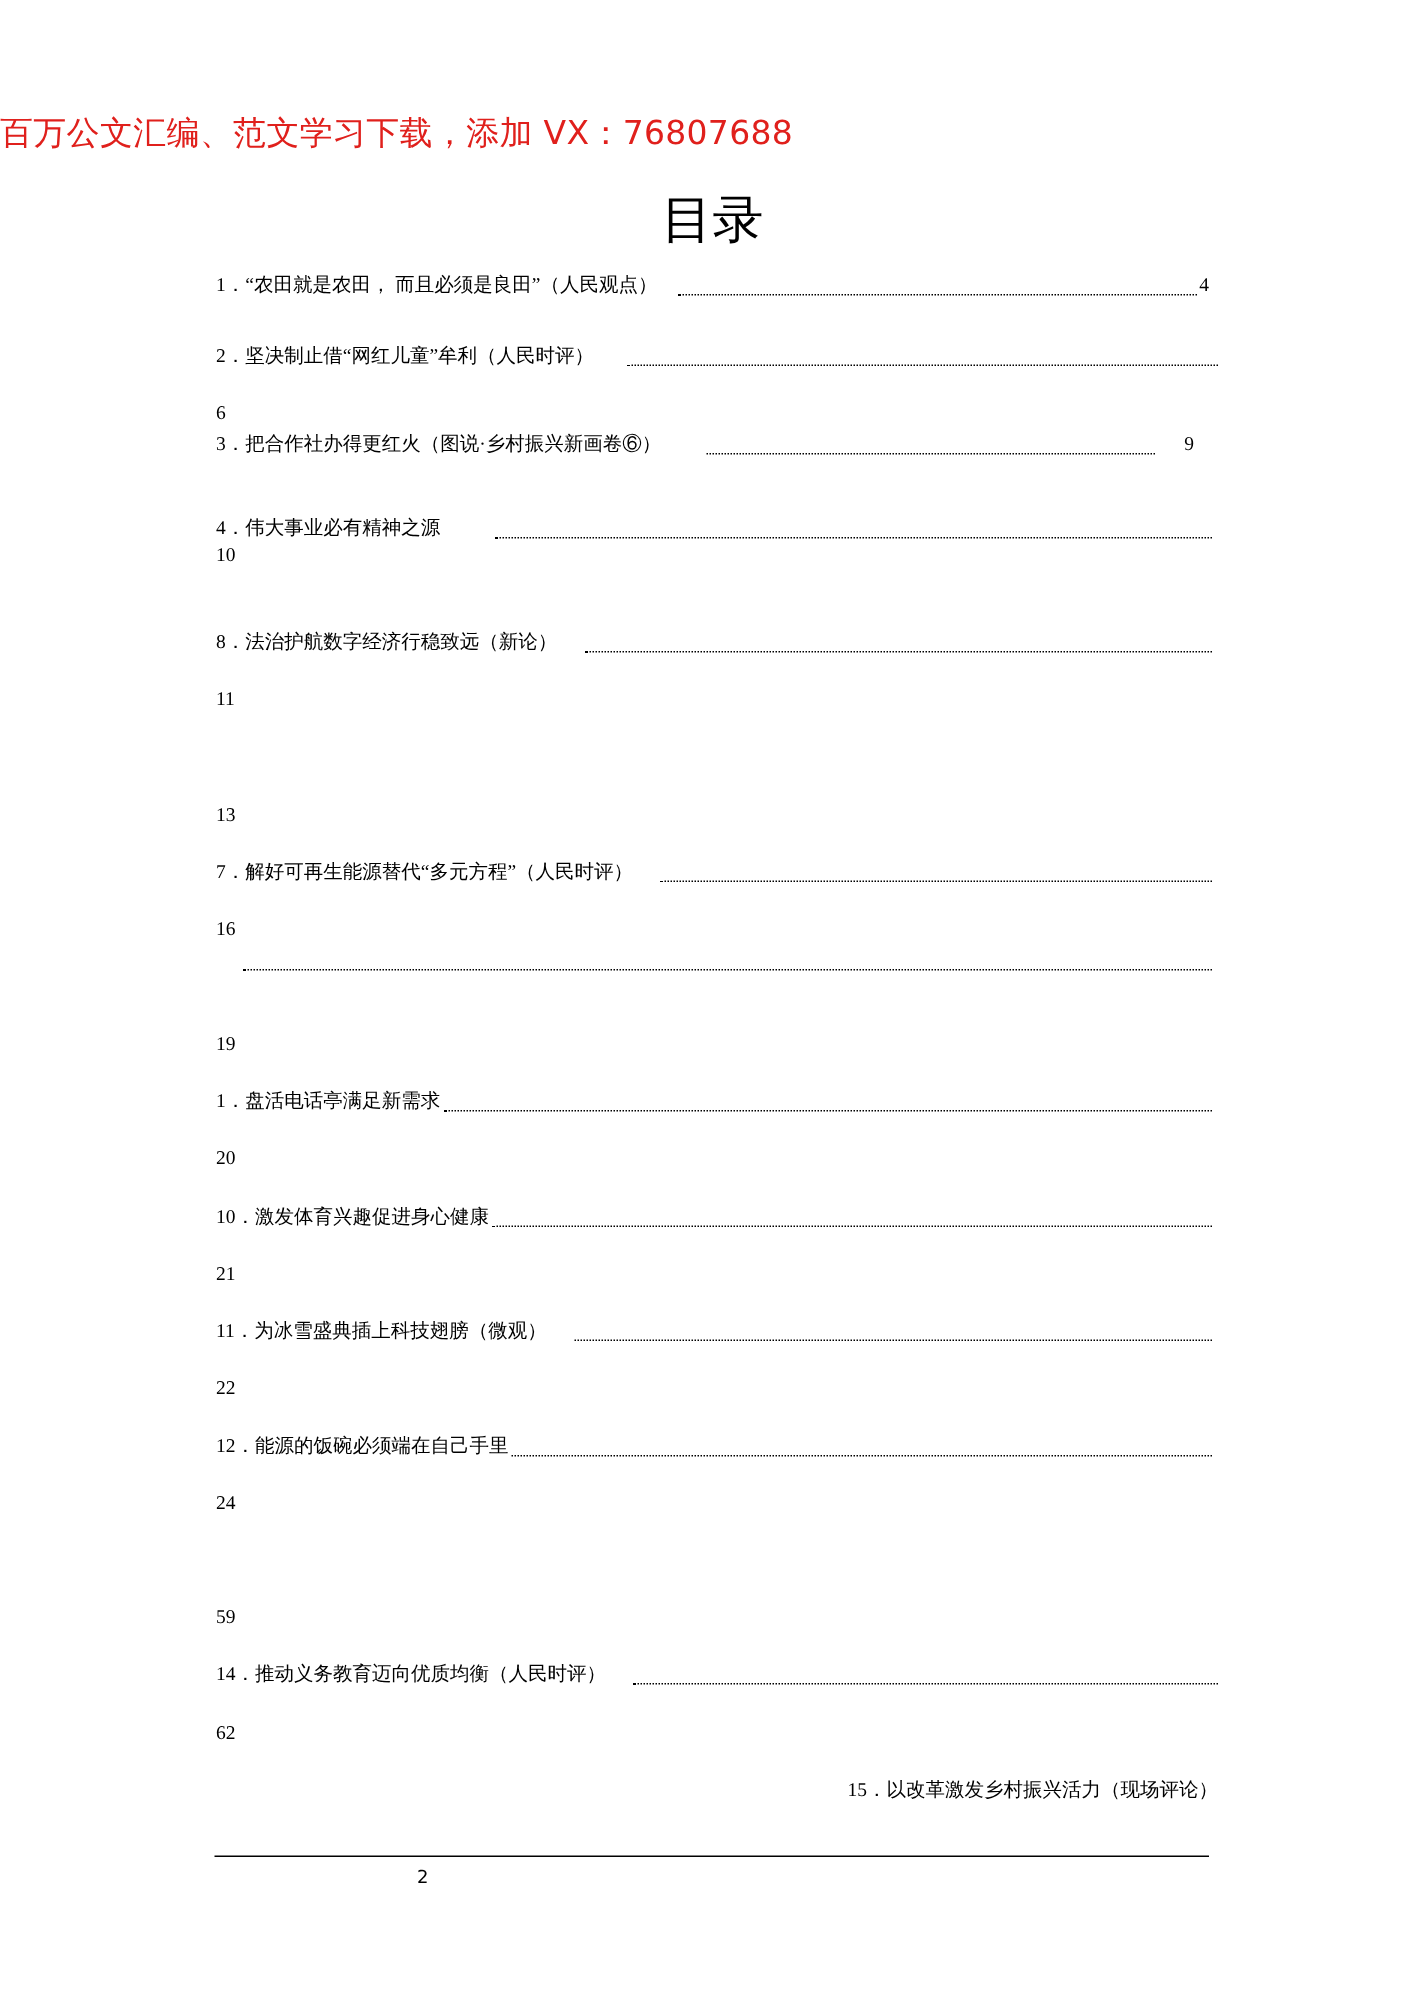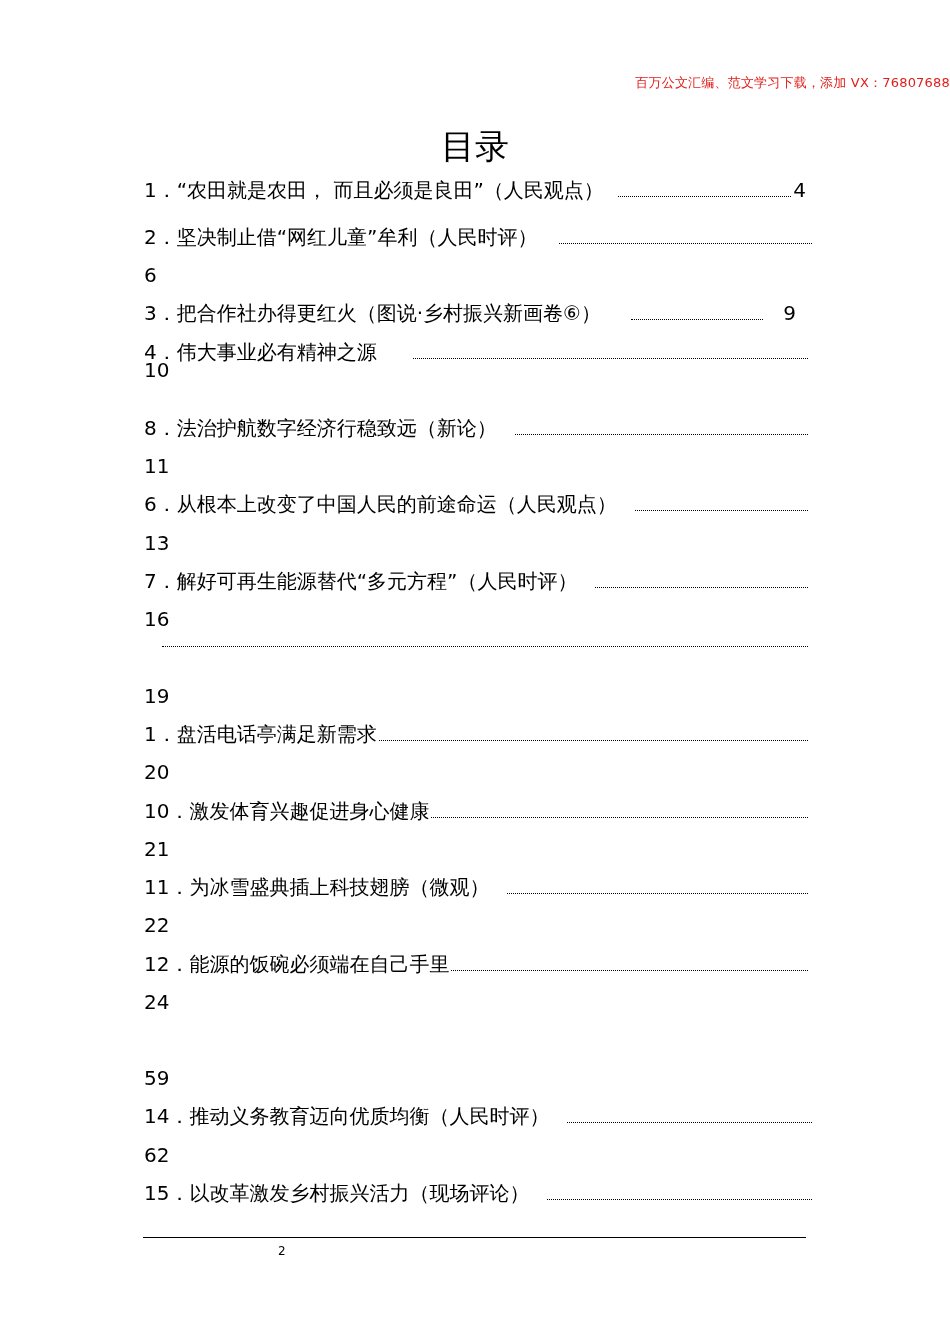--- a/index.html
+++ b/index.html
@@ -1,23 +1,23 @@
 <!DOCTYPE html>
 <html><head>
 <meta charset="utf-8">
 <style>
   html, body { margin: 0; padding: 0; background: #ffffff; }
   body { width: 950px; height: 1344px; position: relative; overflow: hidden;
          font-family: "DejaVu Sans", "Liberation Sans", sans-serif; color: #000; }
   .page { position: absolute; left: 0; top: 0; width: 950px; height: 1344px; background: #fff; }
-  .banner { position: absolute; top: 74px; left: 0; width: 950px; text-align: right;
-            font-size: 13px; color: #e0201c; letter-spacing: 0.2px; }
+  .banner { position: absolute; top: 74px; left: 0; width: 950px; text-align: left;
+            font-size: 22px; color: #e0201c; letter-spacing: 0.2px; }
   .title { position: absolute; top: 124px; left: 0; width: 950px; text-align: center;
            font-size: 34px; font-family: "DejaVu Serif", "Liberation Serif", serif; }
-  .line { position: absolute; left: 144px; font-size: 20px; white-space: nowrap; line-height: 24px; }
+  .line { position: absolute; left: 144px; font-size: 13px; white-space: nowrap; line-height: 24px; font-family: Liberation Serif, serif; }
   .entry { display: flex; align-items: flex-end; }
   .dots { display: inline-block; border-bottom: 1.5px dotted #000; height: 0; margin-bottom: 5px; }
   .footer-rule { position: absolute; left: 143px; top: 1237px; width: 663px; height: 1px; background: #000; }
   .page-num { position: absolute; left: 278px; top: 1244px; font-size: 12px; }
 </style>
 </head>
 <body>
 
 <div class="page">
   <div class="banner">百万公文汇编、范文学习下载，添加 VX：76807688</div>
@@ -28,42 +28,38 @@
     <span class="dots" style="flex:1; margin-left:14px; margin-right:2px;"></span>
     <span>4</span>
   </div>
 
   <div class="line entry" style="top:225px; width:668px;">
     <span>2．坚决制止借“网红儿童”牟利（人民时评）</span>
     <span class="dots" style="flex:1; margin-left:22px;"></span>
   </div>
   <div class="line" style="top:263px;">6</div>
 
-  <div class="line entry" style="top:301px; width:652px;gap:12px;">
+  <div class="line entry" style="top:284px; width:652px;gap:12px;">
     <span>3．把合作社办得更红火（图说·乡村振兴新画卷⑥）</span>
     <span class="dots" style="flex:1; margin-left:18px; margin-right:8px;"></span>
     <span>9</span>
   </div>
 
   <div class="line entry" style="top:340px; width:664px;gap:34px;">
     <span>4．伟大事业必有精神之源</span>
     <span class="dots" style="flex:1; margin-left:2px;"></span>
   </div>
   <div class="line" style="top:358px;">10</div>
 
   <div class="line entry" style="top:416px; width:664px;">
     <span>8．法治护航数字经济行稳致远（新论）</span>
     <span class="dots" style="flex:1; margin-left:18px;"></span>
   </div>
   <div class="line" style="top:454px;">11</div>
 
-  <div class="line entry" style="top:492px; width:664px;">
-    <span>6．从根本上改变了中国人民的前途命运（人民观点）</span>
-    <span class="dots" style="flex:1; margin-left:18px;"></span>
-  </div>
   <div class="line" style="top:531px;">13</div>
 
   <div class="line entry" style="top:569px; width:664px;">
     <span>7．解好可再生能源替代“多元方程”（人民时评）</span>
     <span class="dots" style="flex:1; margin-left:18px;"></span>
   </div>
   <div class="line" style="top:607px;">16</div>
 
   <div class="line entry" style="top:646px; width:664px;">
     <span class="dots" style="flex:1; margin-left:18px;"></span>
@@ -95,20 +91,20 @@
   <div class="line" style="top:990px;">24</div>
 
   <div class="line" style="top:1066px;">59</div>
 
   <div class="line entry" style="top:1104px; width:668px;">
     <span>14．推动义务教育迈向优质均衡（人民时评）</span>
     <span class="dots" style="flex:1; margin-left:18px;"></span>
   </div>
   <div class="line" style="top:1143px;">62</div>
 
-  <div class="line entry" style="top:1181px; width:668px;">
+  <div class="line entry" style="top:1181px; width:668px;flex-direction:column;">
     <span>15．以改革激发乡村振兴活力（现场评论）</span>
     <span class="dots" style="flex:1; margin-left:18px;"></span>
   </div>
 
   <div class="footer-rule"></div>
   <div class="page-num">2</div>
 </div>
 
 </body></html>

